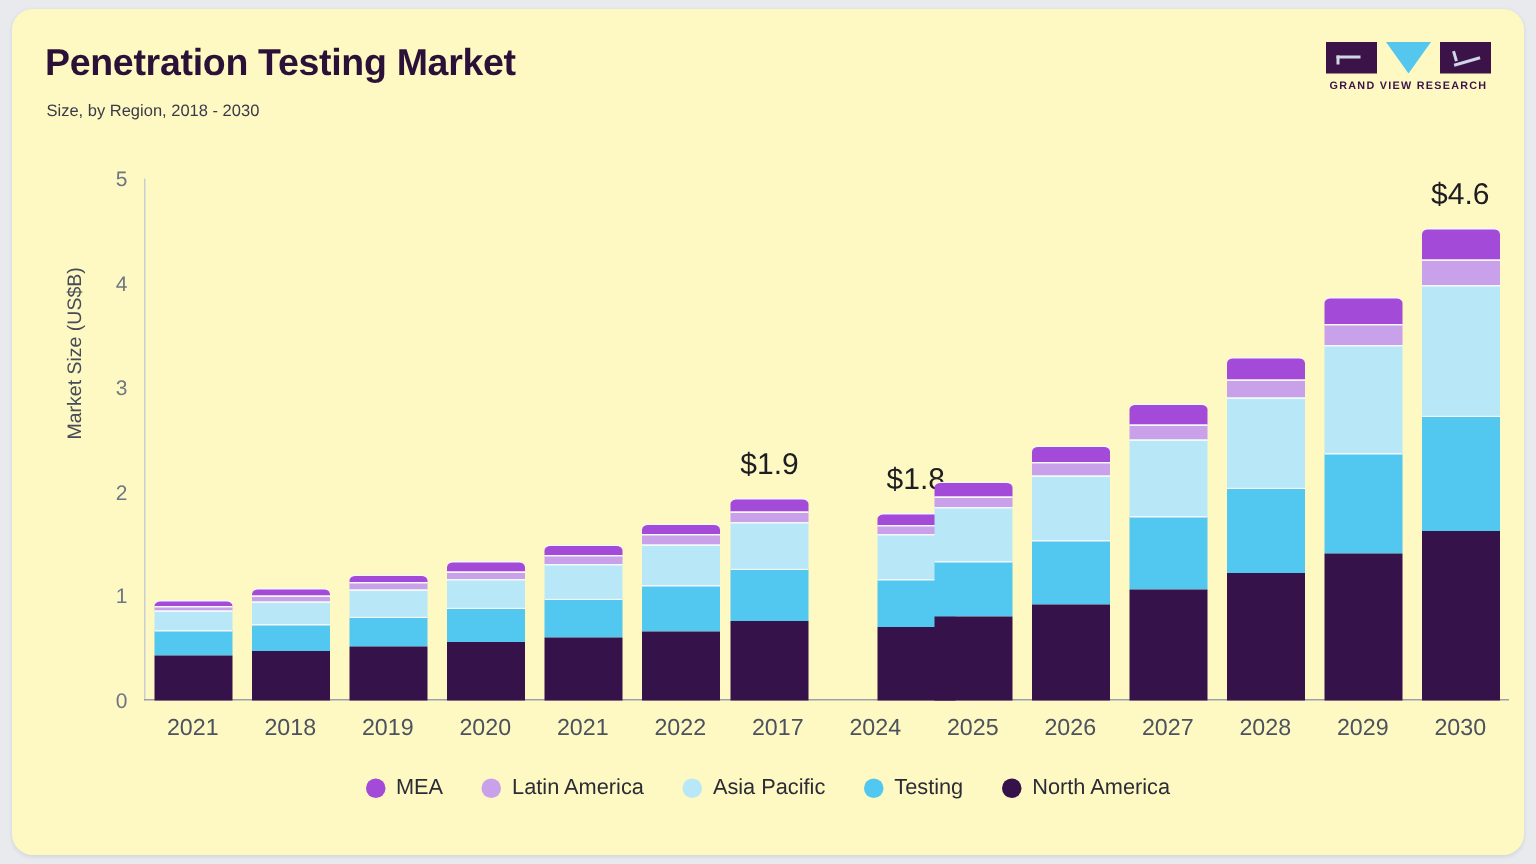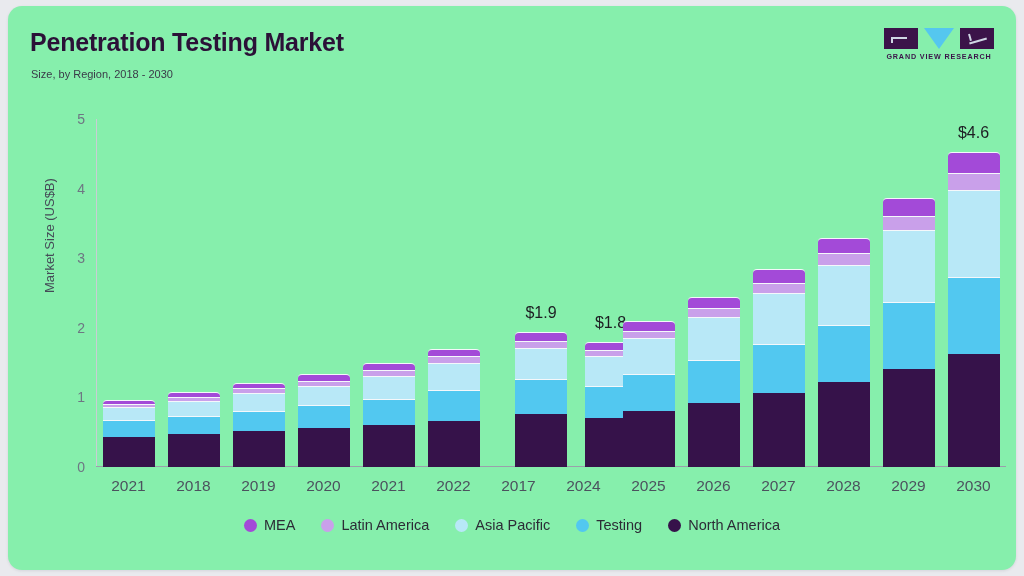--- a/index.html
+++ b/index.html
@@ -14,21 +14,21 @@
     height: 576px;
     overflow: hidden;
     background: #e9eaee;
   }
   #card {
     position: absolute;
     left: 8px;
     top: 6px;
     width: 1008px;
     height: 564px;
-    background: #86efac;
+    background: #fef9c3;
     border-radius: 14px;
     box-shadow: 0 1px 3px rgba(30,30,50,0.10);
     overflow: hidden;
   }
   
   #title {
     position: absolute;
     left: 22px;
     top: 22px;
     font-size: 25px;
@@ -149,21 +149,21 @@
     border-top: 1.5px solid #f5f8fb;
   }
   .seg.bottom { border-top: none; }
   .seg.top {
     border-radius: 4px 4px 0 0;
   }
   .bar-label {
     position: absolute;
     left: 50%;
     transform: translateX(-50%);
-    font-size: 16px;
+    font-size: 20px;
     color: #1d1d22;
     white-space: nowrap;
   }
   .xtick {
     position: absolute;
     top: 358px;
     text-align: center;
     font-size: 15.5px;
     color: #4c525e;
     white-space: nowrap;
@@ -267,21 +267,21 @@
             <div class="seg" style="height: 5.568px; background: rgb(201, 160, 234);"></div>
             <div class="seg top" style="height: 6.96px; background: rgb(163, 74, 216);"></div>
           </div>
           <div class="bar-group" style="left: 331.5px; width: 52px;">
             <div class="seg bottom" style="height: 45.936px; background: rgb(54, 18, 74);"></div>
             <div class="seg" style="height: 30.624px; background: rgb(82, 200, 240);"></div>
             <div class="seg" style="height: 27.84px; background: rgb(184, 232, 247);"></div>
             <div class="seg" style="height: 6.264px; background: rgb(201, 160, 234);"></div>
             <div class="seg top" style="height: 7.656px; background: rgb(163, 74, 216);"></div>
           </div>
-          <div class="bar-group" style="left: 419px; width: 52px;">
+          <div class="bar-group" style="left: 391px; width: 52px;">
             <div class="seg bottom" style="height: 52.896px; background: rgb(54, 18, 74);"></div>
             <div class="seg" style="height: 34.8px; background: rgb(82, 200, 240);"></div>
             <div class="seg" style="height: 31.32px; background: rgb(184, 232, 247);"></div>
             <div class="seg" style="height: 6.96px; background: rgb(201, 160, 234);"></div>
             <div class="seg top" style="height: 9.048px; background: rgb(163, 74, 216);"></div>
             <div class="bar-label" style="bottom: 145.024px;">$1.9</div>
           </div>
           <div class="bar-group" style="left: 461.5px; width: 52px; margin-left: 27px;">
             <div class="seg bottom" style="height: 49.416px; background: rgb(54, 18, 74);"></div>
             <div class="seg" style="height: 32.016px; background: rgb(82, 200, 240);"></div>

